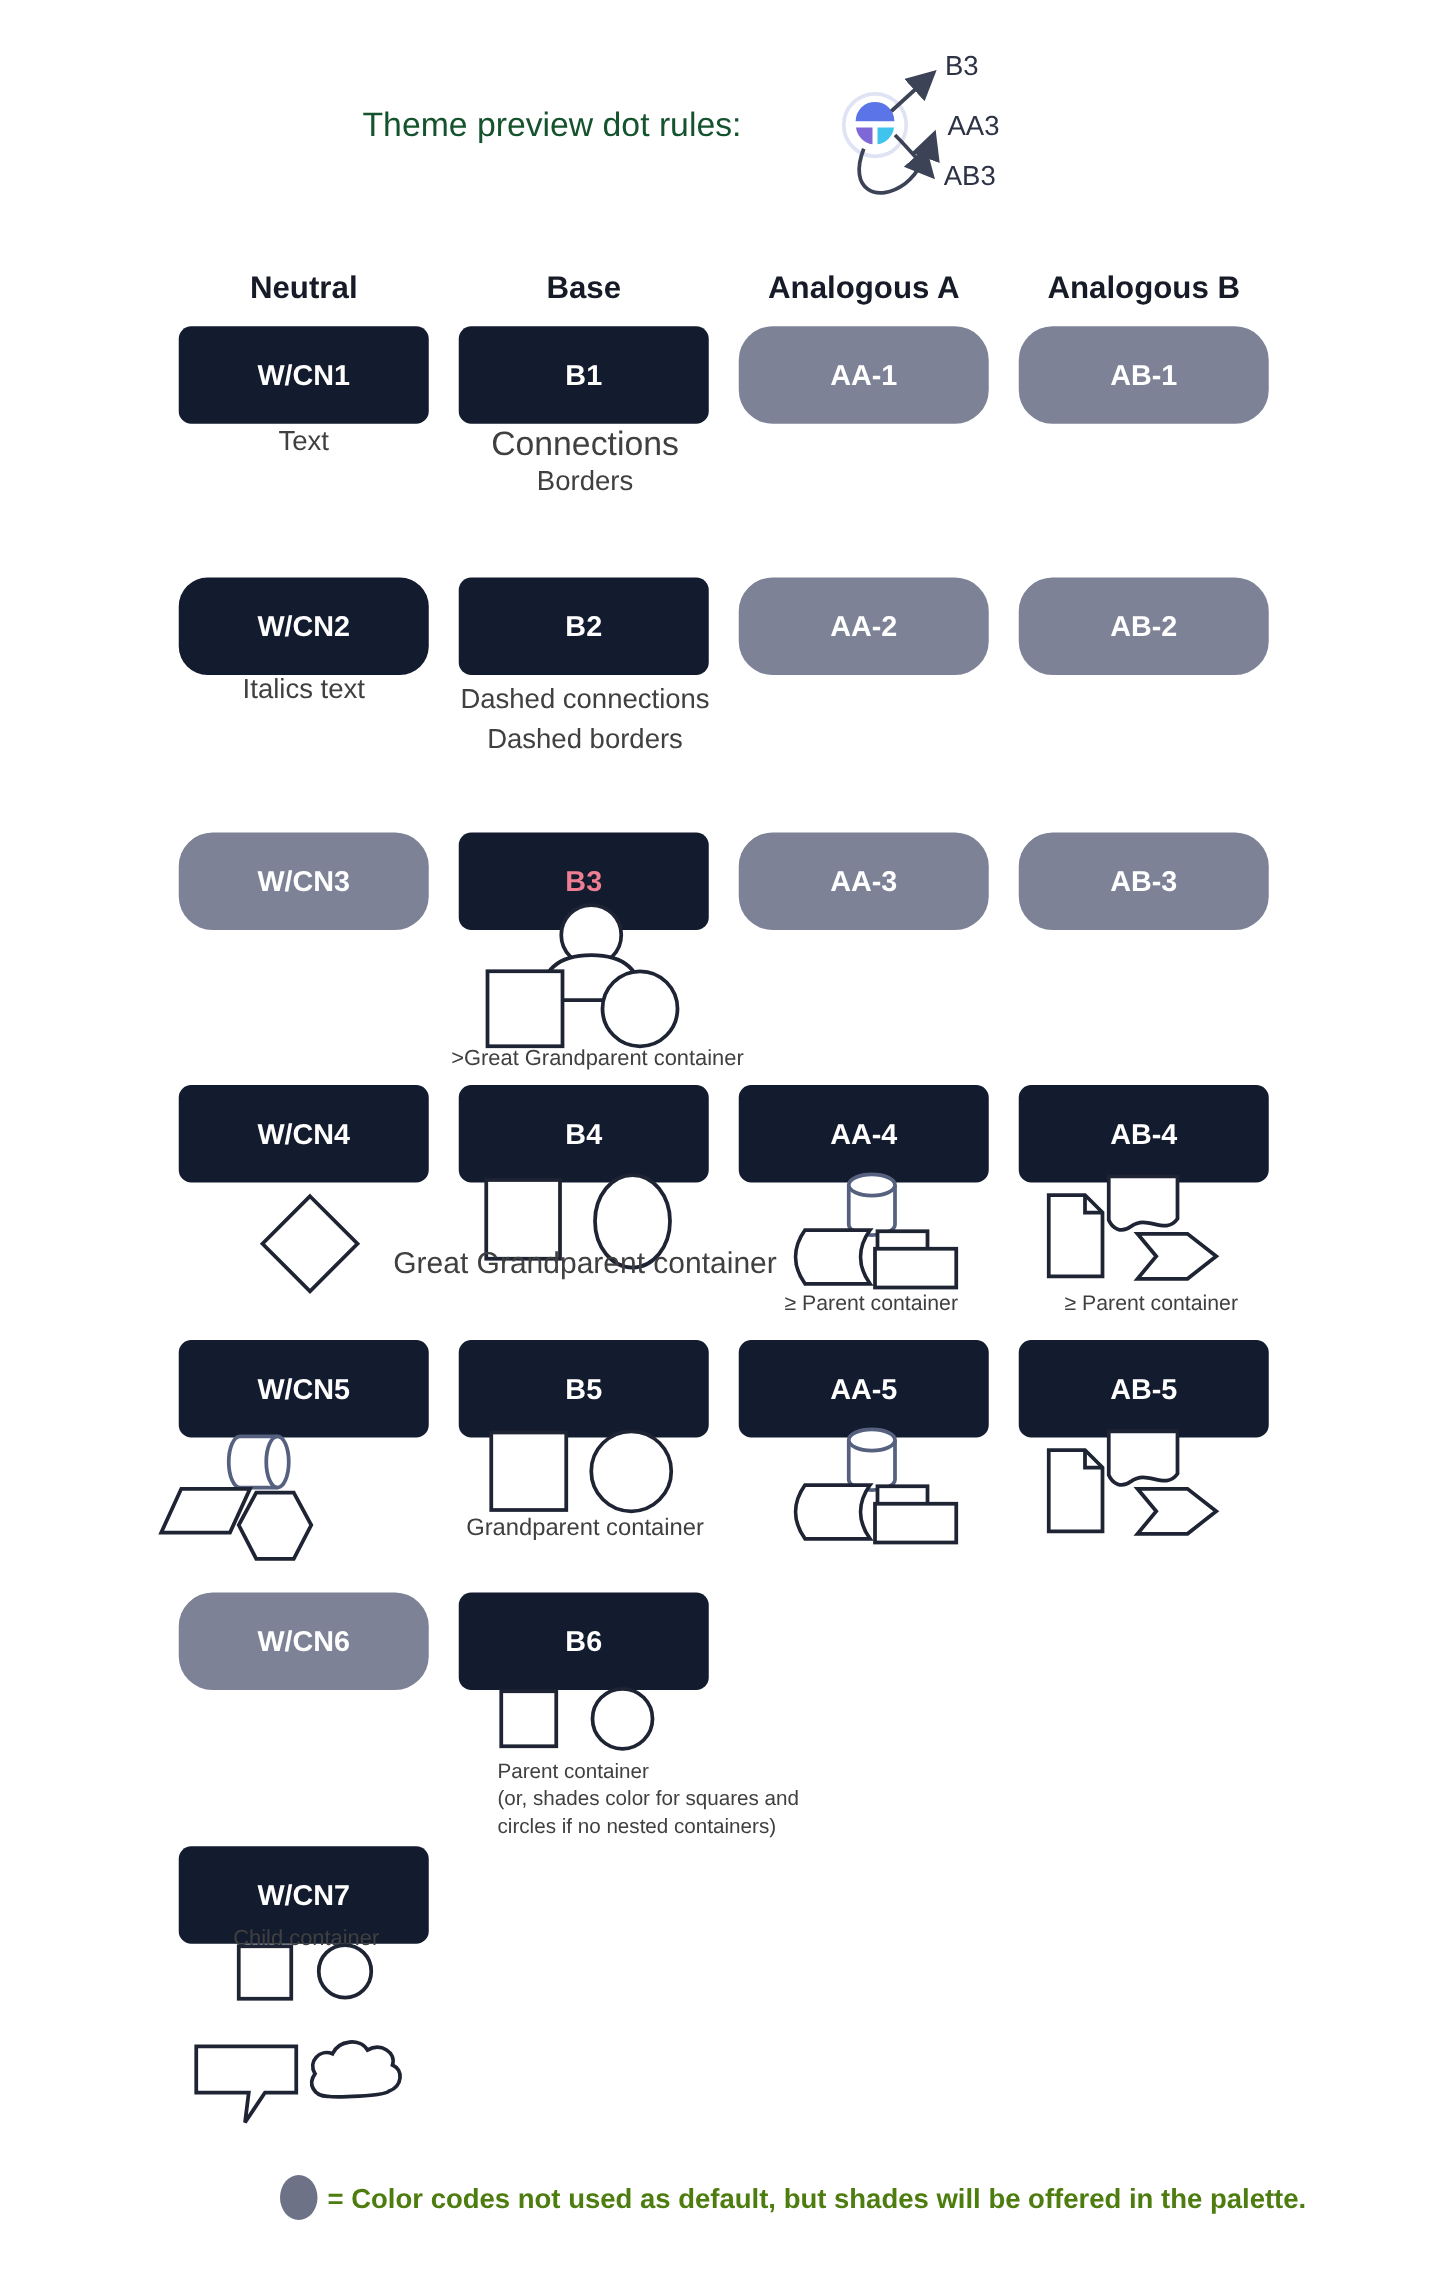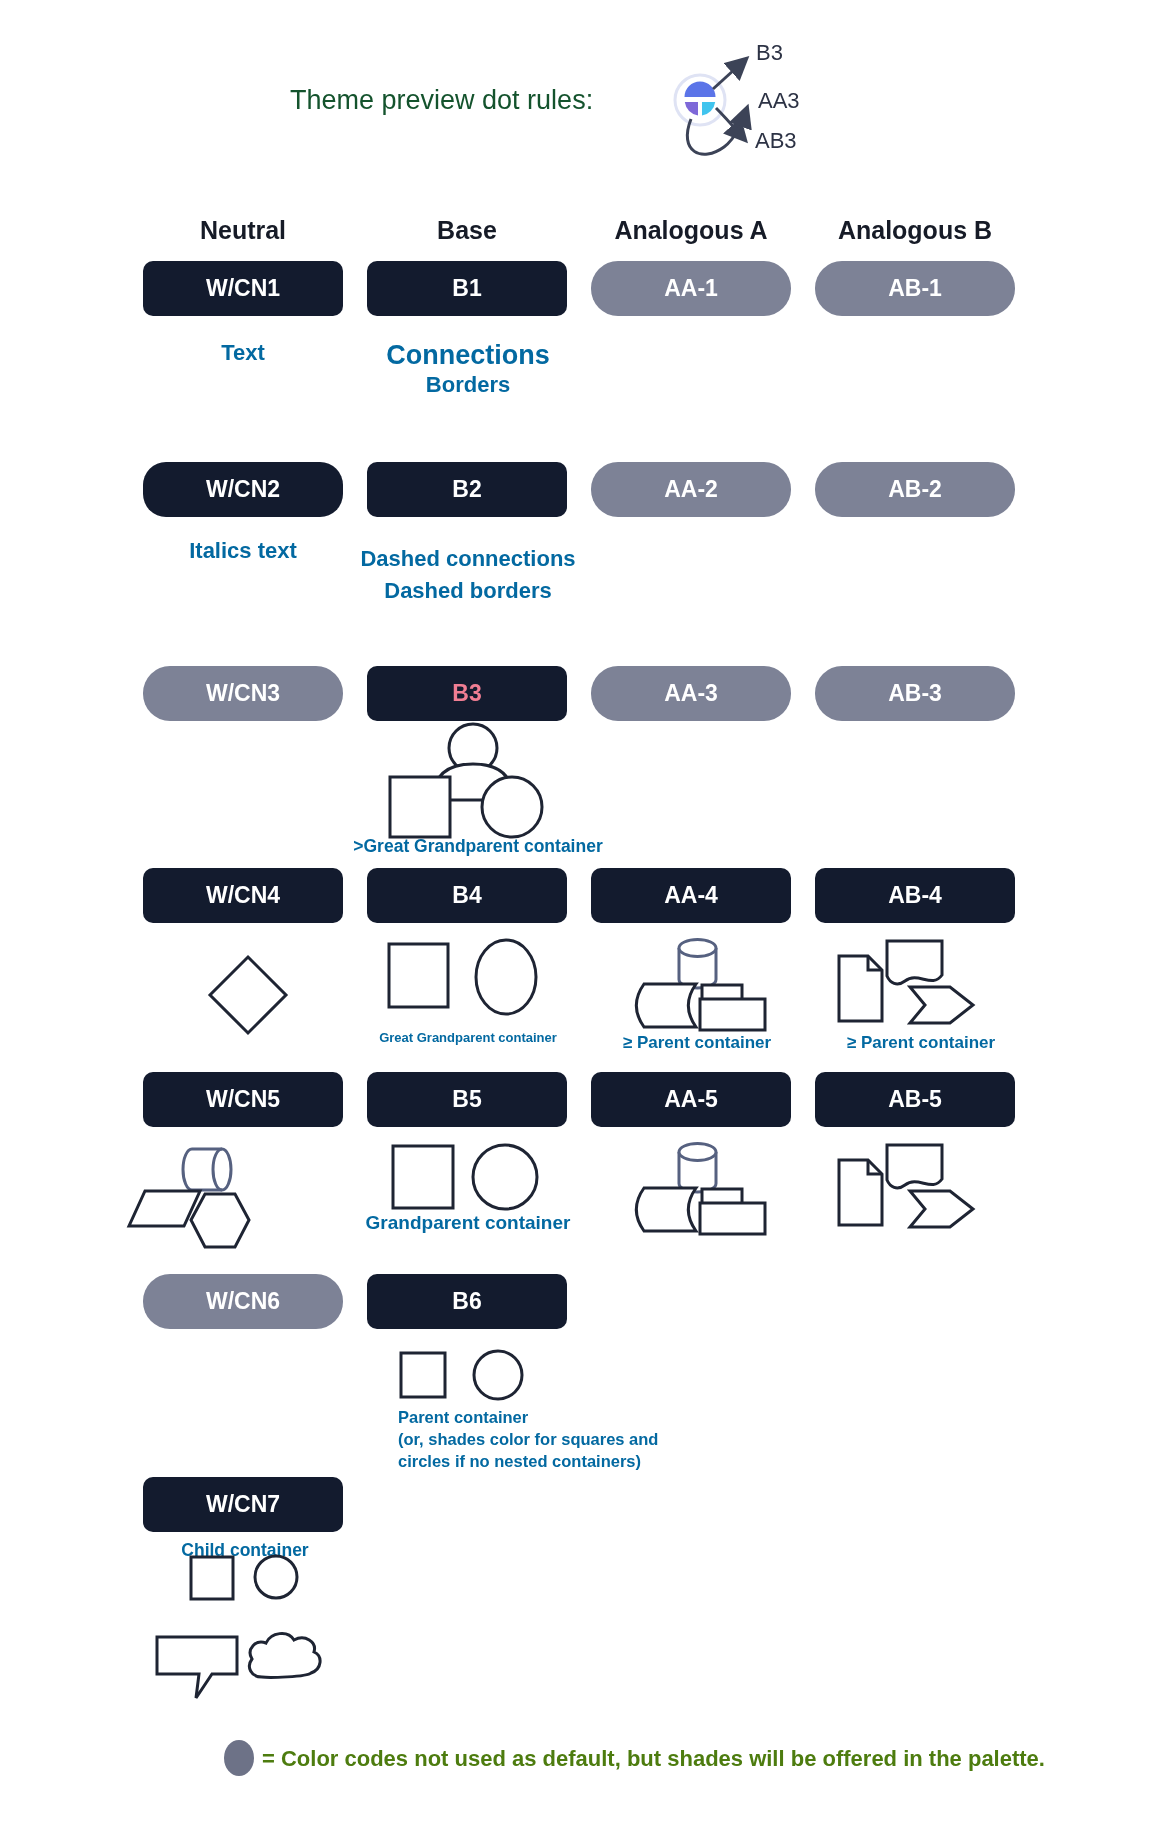--- a/index.html
+++ b/index.html
@@ -3,27 +3,27 @@
 <meta charset="utf-8">
 <style>
   html,body{margin:0;padding:0;background:#ffffff;}
   #canvas{position:relative;width:1164px;height:1822px;background:#ffffff;overflow:hidden;
           font-family:"Liberation Sans",sans-serif;}
   .title{position:absolute;left:290px;top:85px;width:373px;
          font:500 27px "Liberation Sans",sans-serif;color:#14532d;}
   .dotlabel{position:absolute;font:400 22px "Liberation Sans",sans-serif;color:#2d3345;}
   .hdr{position:absolute;width:200px;text-align:center;
        font:700 25px "Liberation Sans",sans-serif;color:#161b27;}
-  .badge{position:absolute;width:200px;height:55px;border-radius:10px;
+  .badge{position:absolute;width:200px;height:78px;border-radius:10px;
          display:flex;align-items:center;justify-content:center;
          font:700 23px "Liberation Sans",sans-serif;color:#ffffff;}
   .badge.dark{background:#131b2e;}
   .badge.gray{background:#7d8296;border-radius:27px;}
   .badge.pinktext{color:#f07e93;}
-  .cap{position:absolute;font-family:"Liberation Sans",sans-serif;font-weight:700;color:#0369a1;}
+  .cap{position:absolute;font-family:"Liberation Sans",sans-serif;font-weight:400;color:#404040;}
   .capc{transform:translateX(-50%);text-align:center;white-space:nowrap;}
   .shapes{position:absolute;}
   .legend-dot{position:absolute;left:224px;top:1740px;width:30px;height:36px;
               border-radius:50%;background:#6d7287;}
   .legend-text{position:absolute;left:262px;top:1746px;white-space:nowrap;
                font:700 22px "Liberation Sans",sans-serif;color:#4d7c0f;}
 </style>
 </head>
 <body>
 
@@ -101,21 +101,21 @@
   <div class="cap capc" style="left:478px;top:836px;font-size:17.5px;">&gt;Great Grandparent container</div>
 
   <svg class="shapes" style="left:206px;top:953px;" width="84" height="84" viewBox="206 953 84 84">
     <polygon points="248,957 286,995 248,1033 210,995" fill="#ffffff" stroke="#1e2433" stroke-width="3"></polygon>
   </svg>
 
   <svg class="shapes" style="left:383px;top:936px;" width="165" height="84" viewBox="383 936 165 84">
     <rect x="389" y="944" width="59" height="63" fill="#ffffff" stroke="#1e2433" stroke-width="3"></rect>
     <ellipse cx="506" cy="977" rx="30" ry="37" fill="#ffffff" stroke="#1e2433" stroke-width="3"></ellipse>
   </svg>
-  <div class="cap capc" style="left:468px;top:1030px;font-size:13px;">Great Grandparent container</div>
+  <div class="cap capc" style="left:468px;top:997px;font-size:24px;">Great Grandparent container</div>
 
   <svg class="shapes" style="left:618px;top:930px;" width="165" height="105" viewBox="618 930 165 105">
     <path d="M 679 948 L 679 979.5 A 18.5 8.5 0 0 0 716 979.5 L 716 948" fill="#ffffff" stroke="#566180" stroke-width="3"></path>
     <ellipse cx="697.5" cy="948" rx="18.5" ry="8.5" fill="#ffffff" stroke="#566180" stroke-width="3"></ellipse>
     <path d="M 696 984 L 644 984 C 634 998 634 1013 644 1027 L 696 1027 C 686 1013 686 998 696 984 Z" fill="#ffffff" stroke="#1e2433" stroke-width="3"></path>
     <rect x="702" y="985" width="40" height="17" fill="#ffffff" stroke="#1e2433" stroke-width="3"></rect>
     <rect x="700" y="999" width="65" height="31" fill="#ffffff" stroke="#1e2433" stroke-width="3"></rect>
   </svg>
   <div class="cap capc" style="left:697px;top:1033px;font-size:17px;">≥ Parent container</div>
 

